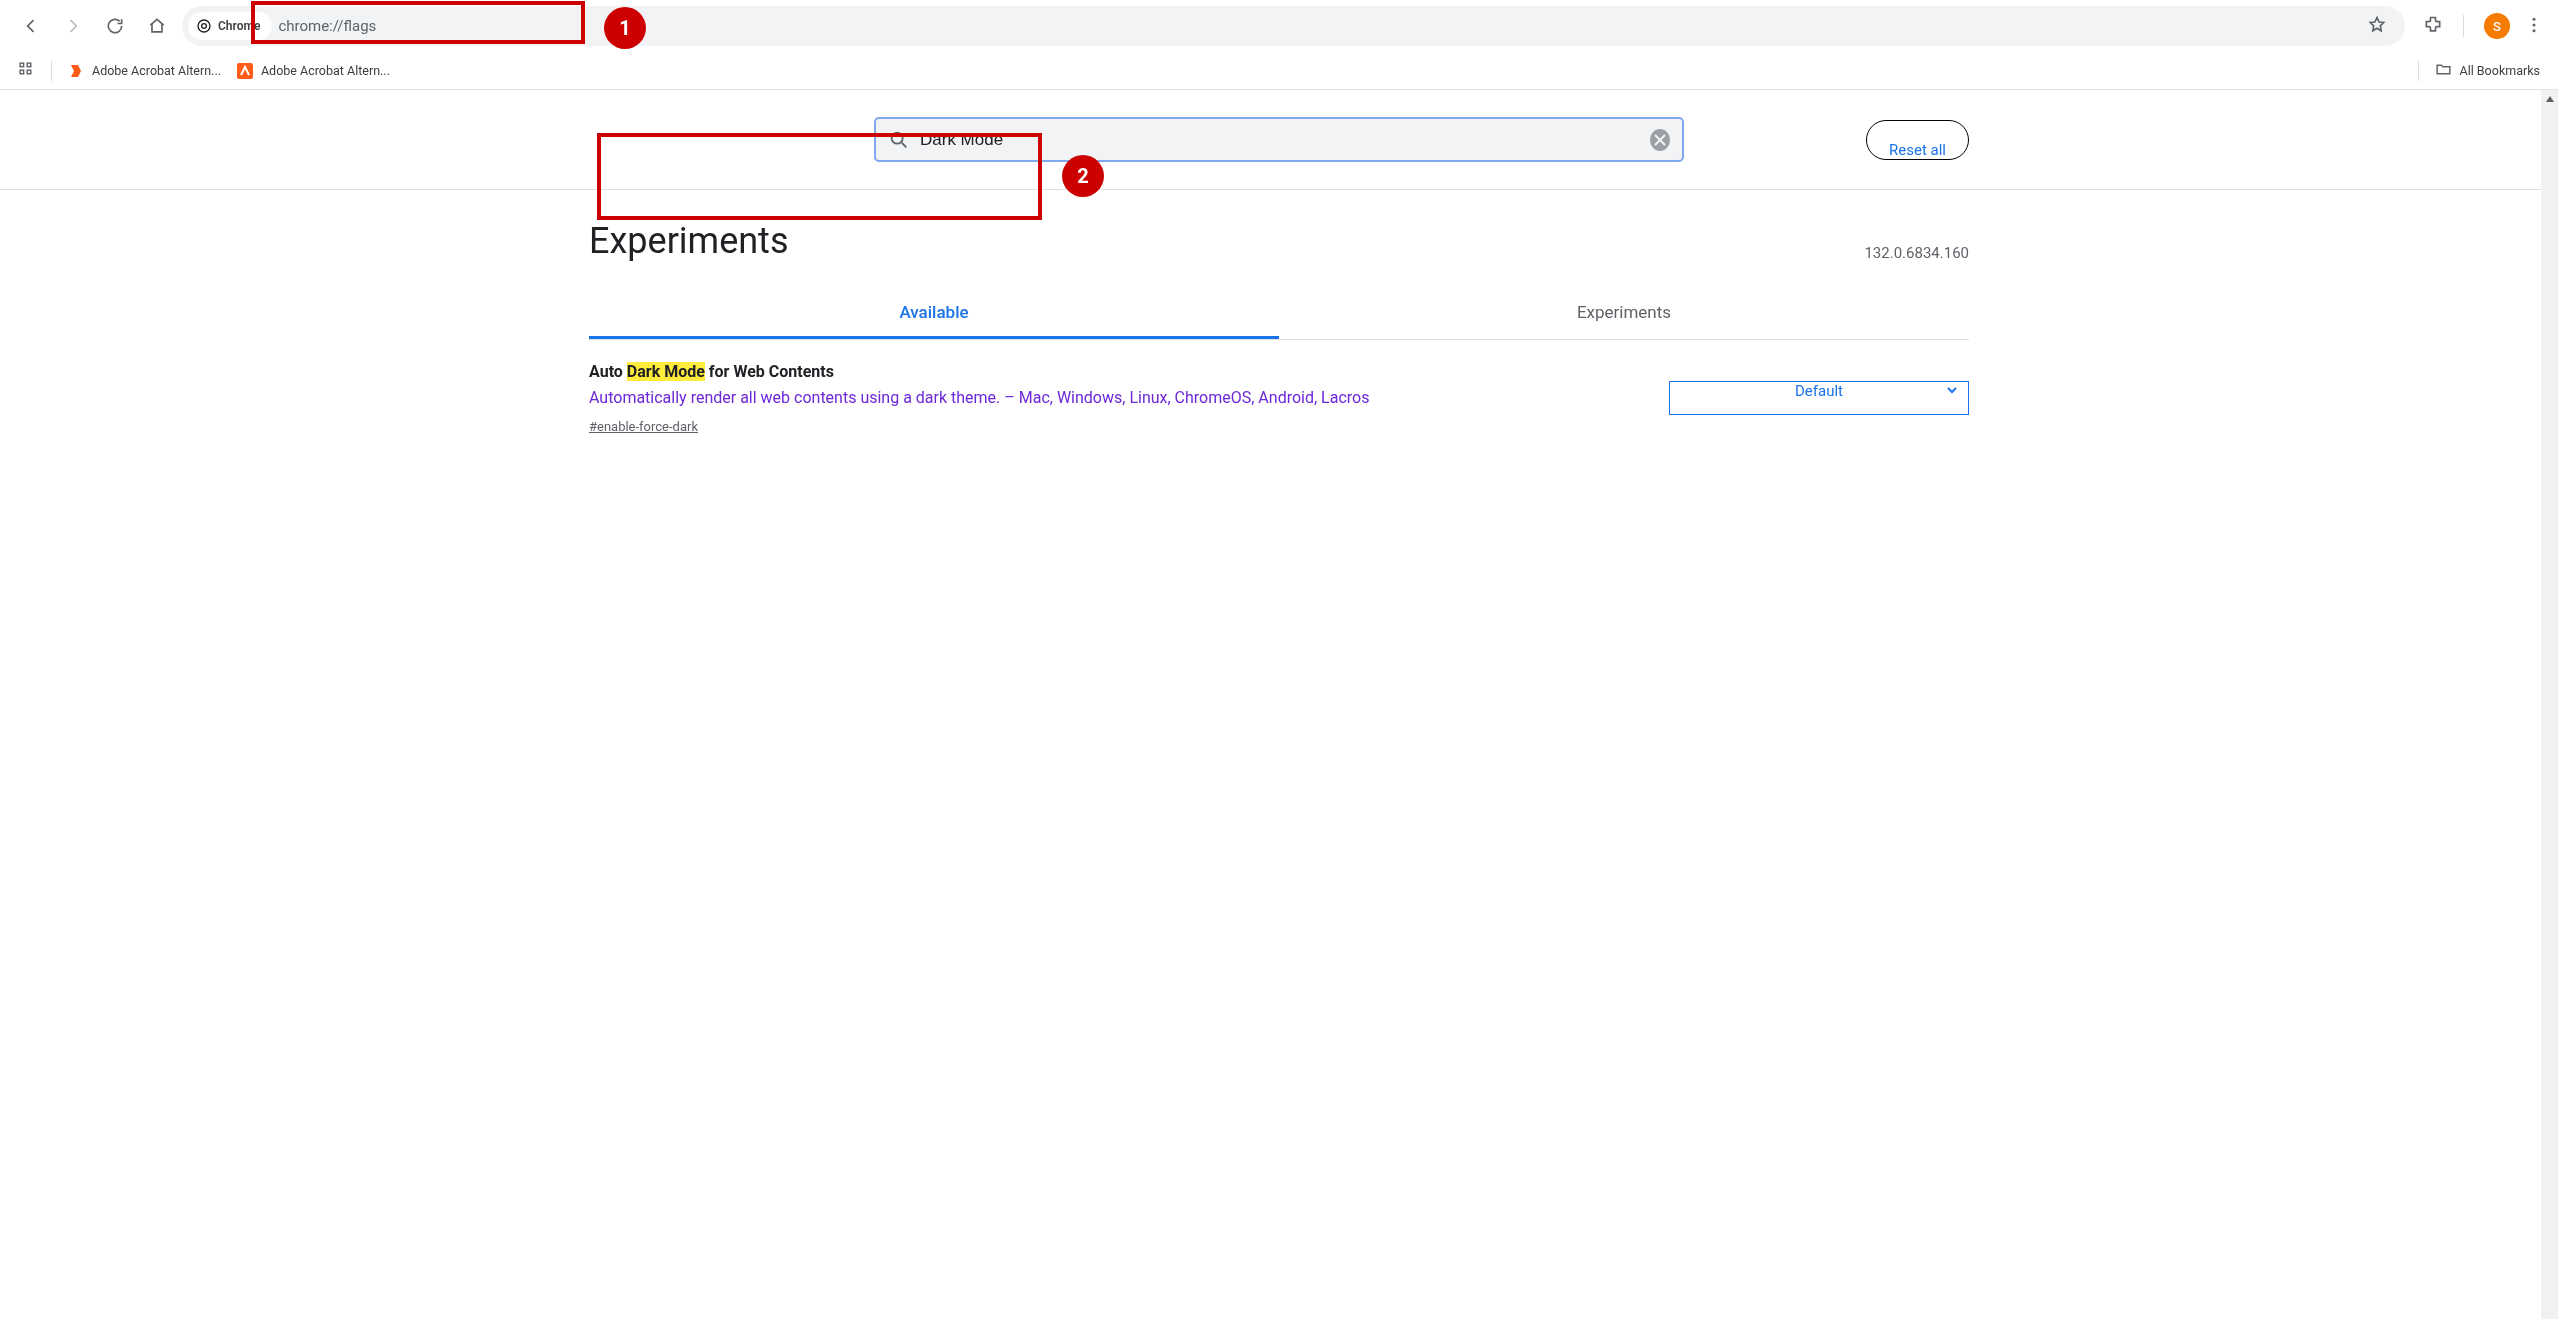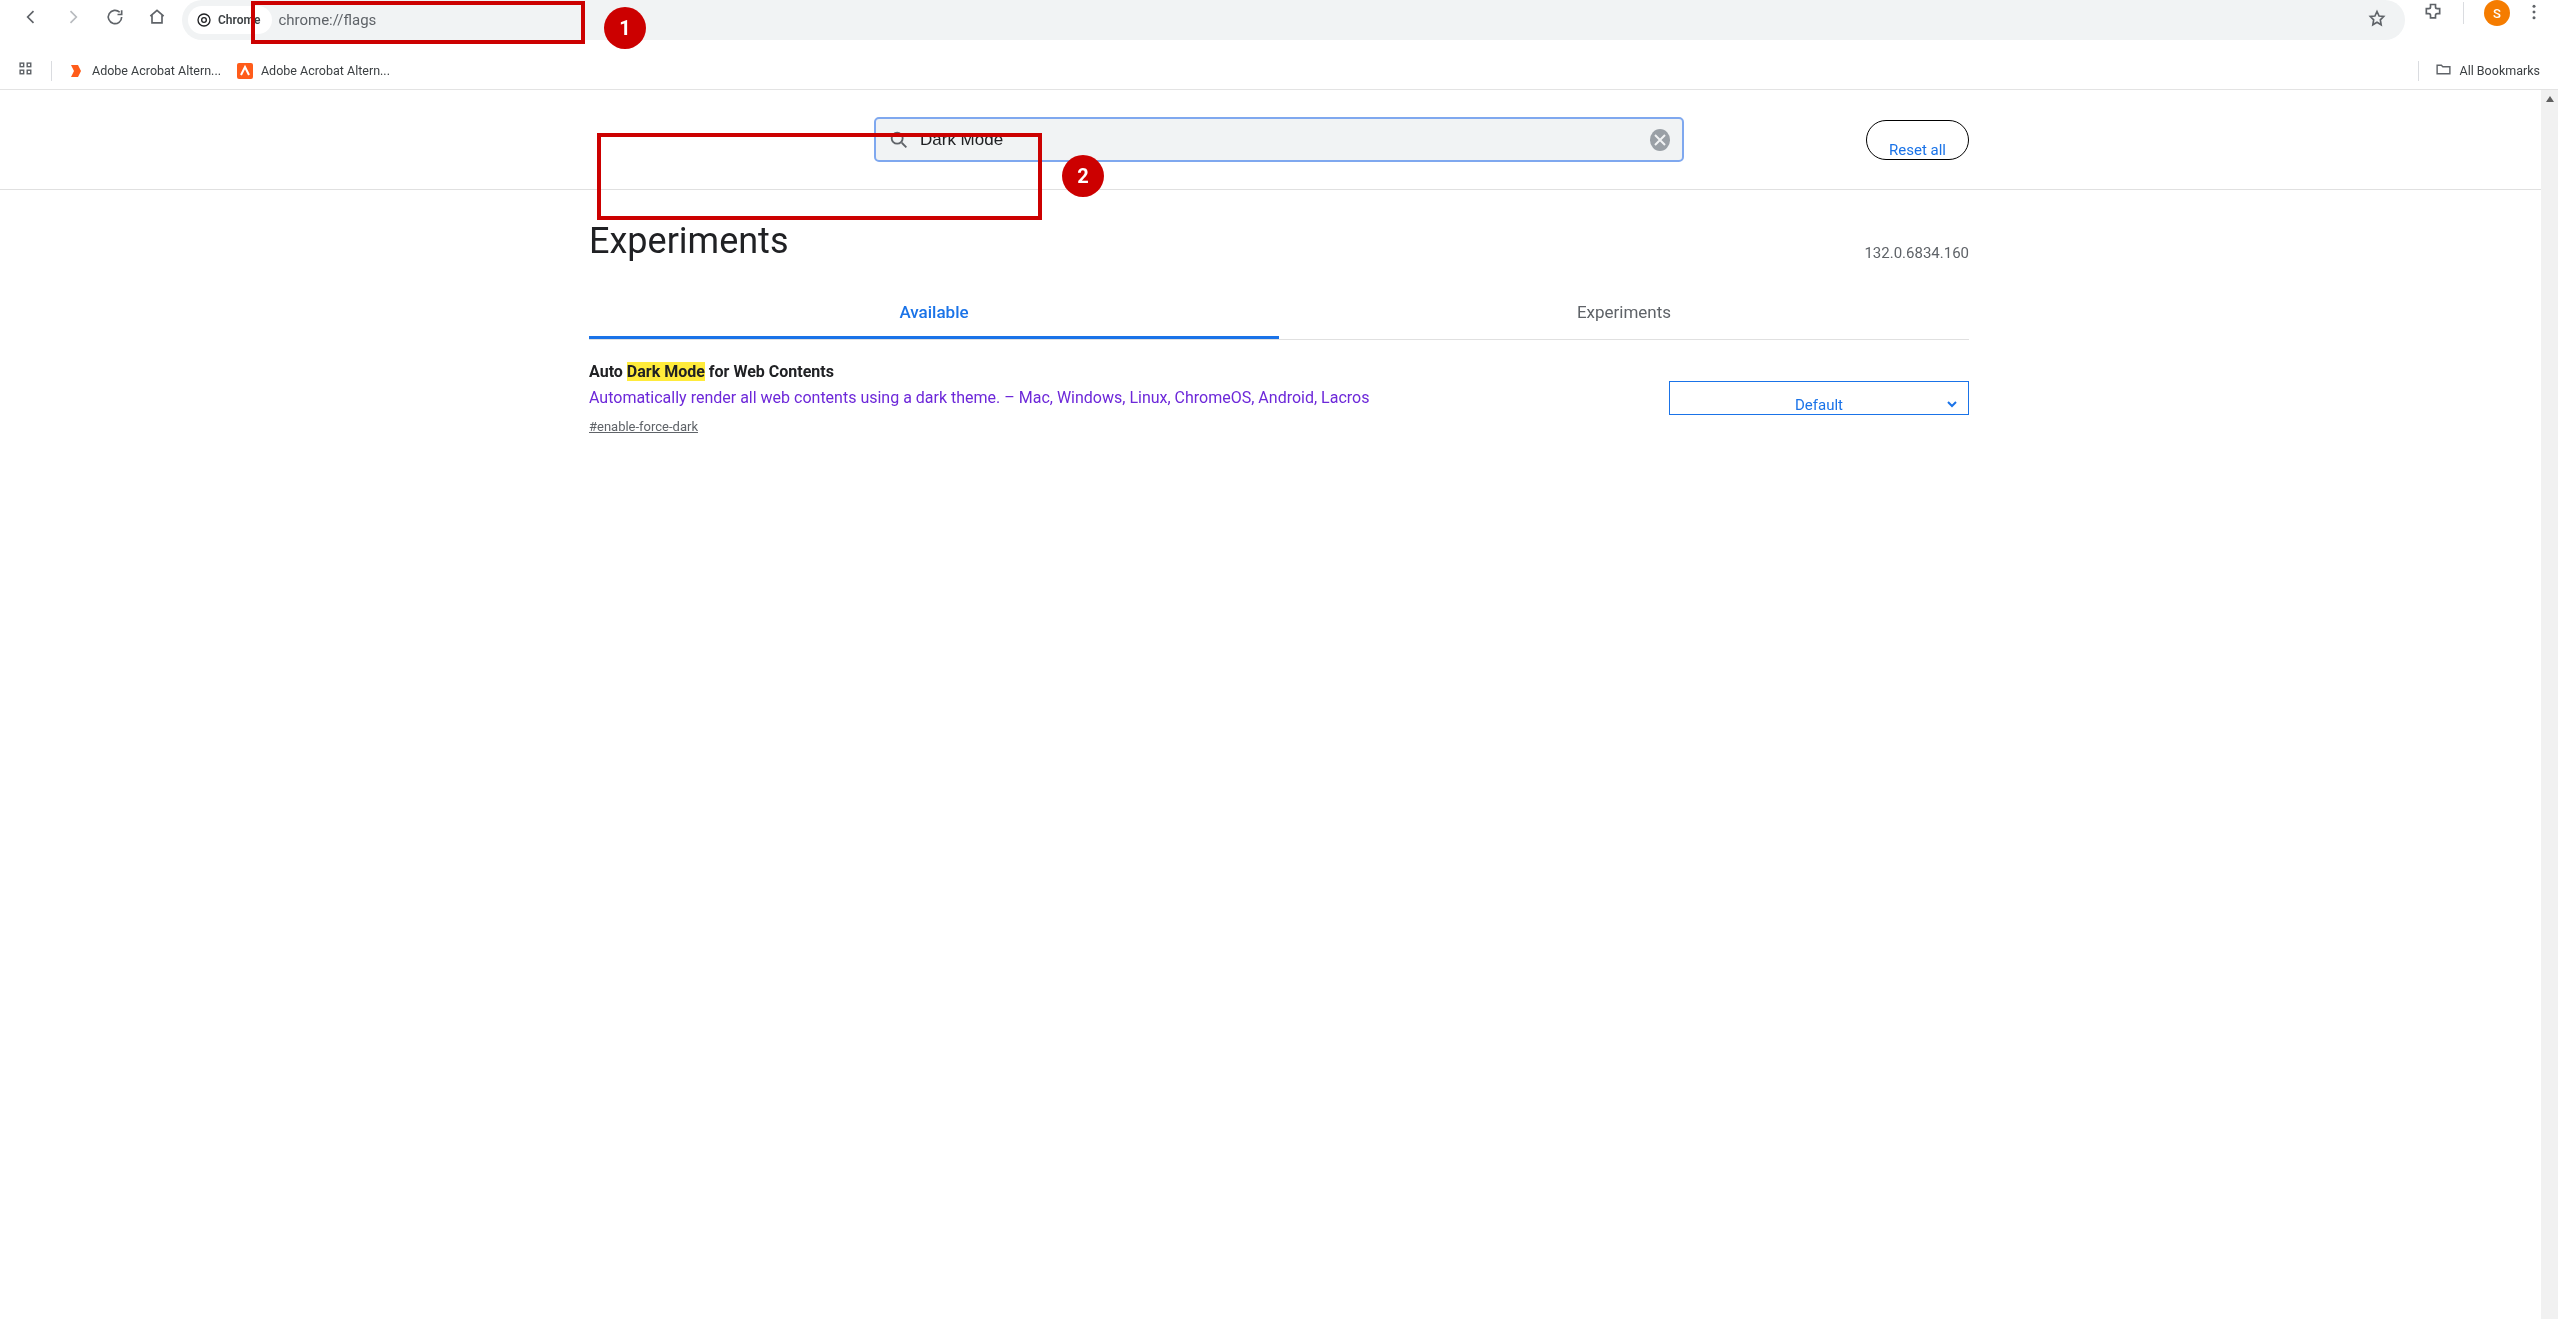--- a/index.html
+++ b/index.html
@@ -1,19 +1,19 @@
 <!DOCTYPE html>
 <html><head>
 <meta charset="utf-8">
 <style>
   * { box-sizing: border-box; margin: 0; padding: 0; }
   body { font-family: "Segoe UI", Roboto, Arial, sans-serif; font-size: 13px; color: #202124; background: #fff; width: 2558px; height: 1319px; overflow: hidden; transform-origin: top left; }
 
   
-  .toolbar { display: flex; align-items: flex-start; height: 52px; padding: 0 14px; background: #fff; gap: 8px; }
+  .toolbar { display: flex; align-items: center; height: 52px; padding: 16px 14px; background: #fff; gap: 8px; }
   .nav-btn { width: 34px; height: 34px; border-radius: 50%; display: flex; align-items: center; justify-content: center; color: #5f6368; cursor: pointer; }
   .nav-btn.disabled { color: #b8bbbf; cursor: default; }
   .nav-btn svg { width: 20px; height: 20px; }
   .addr-wrap { flex: 1; display: flex; align-items: center; }
   .addr-bar { flex: 1; display: flex; align-items: center; height: 40px; background: #f1f3f4; border-radius: 20px; padding: 0 18px 0 6px; }
   .chip { display: flex; align-items: center; height: 28px; background: #fff; border-radius: 14px; padding: 0 12px 0 8px; margin-right: 6px; gap: 6px; }
   .chip-icon { width:16px; height:16px; display:flex; align-items:center; justify-content:center; }
   .chip-label { font-size: 12px; font-weight: 600; color: #3c4043; }
   .addr-text { font-size: 15px; color: #5f6368; }
   .right-icons { display:flex; align-items:center; gap: 14px; padding-left: 10px; }
@@ -60,21 +60,21 @@
   .tab { flex:1; text-align:center; padding: 14px 0; font-size:17px; color:#5f6368; cursor:pointer; }
   .tab.active { color:#1a73e8; border-bottom:3px solid #1a73e8; font-weight:500; }
 
   .flag-item { display:flex; padding: 22px 0; gap: 32px; }
   .flag-text { flex:1; }
   .flag-title { font-size:16px; font-weight:700; color:#202124; margin-bottom:6px; }
   .flag-title .hl { background:#ffeb3b; }
   .flag-desc { font-size:16px; color:#6d28d9; line-height:1.4; margin-bottom:10px; max-width: 1030px; }
   .flag-tag { font-size:13px; color:#5f6368; text-decoration:underline; }
   .flag-select-wrap { display:flex; align-items:center; }
-  .flag-select { width:300px; height:34px; border:1px solid #1a73e8; background:#fff; color:#1a73e8; font-size:15px; display:flex; align-items:flex-end; justify-content:center; position:relative; cursor:pointer; }
+  .flag-select { width:300px; height:34px; border:1px solid #1a73e8; background:#fff; color:#1a73e8; font-size:15px; display:flex; align-items:flex-start; justify-content:center; position:relative; cursor:pointer; }
   .flag-select .chev { position:absolute; right:10px; color:#1a73e8; }
   
 </style>
 </head>
 <body>
 
 <div class="toolbar">
   <div class="nav-btn">
     <svg viewBox="0 0 24 24">
         <path fill="none" stroke="currentColor" stroke-width="2" d="M15 5l-7 7 7 7"></path>

